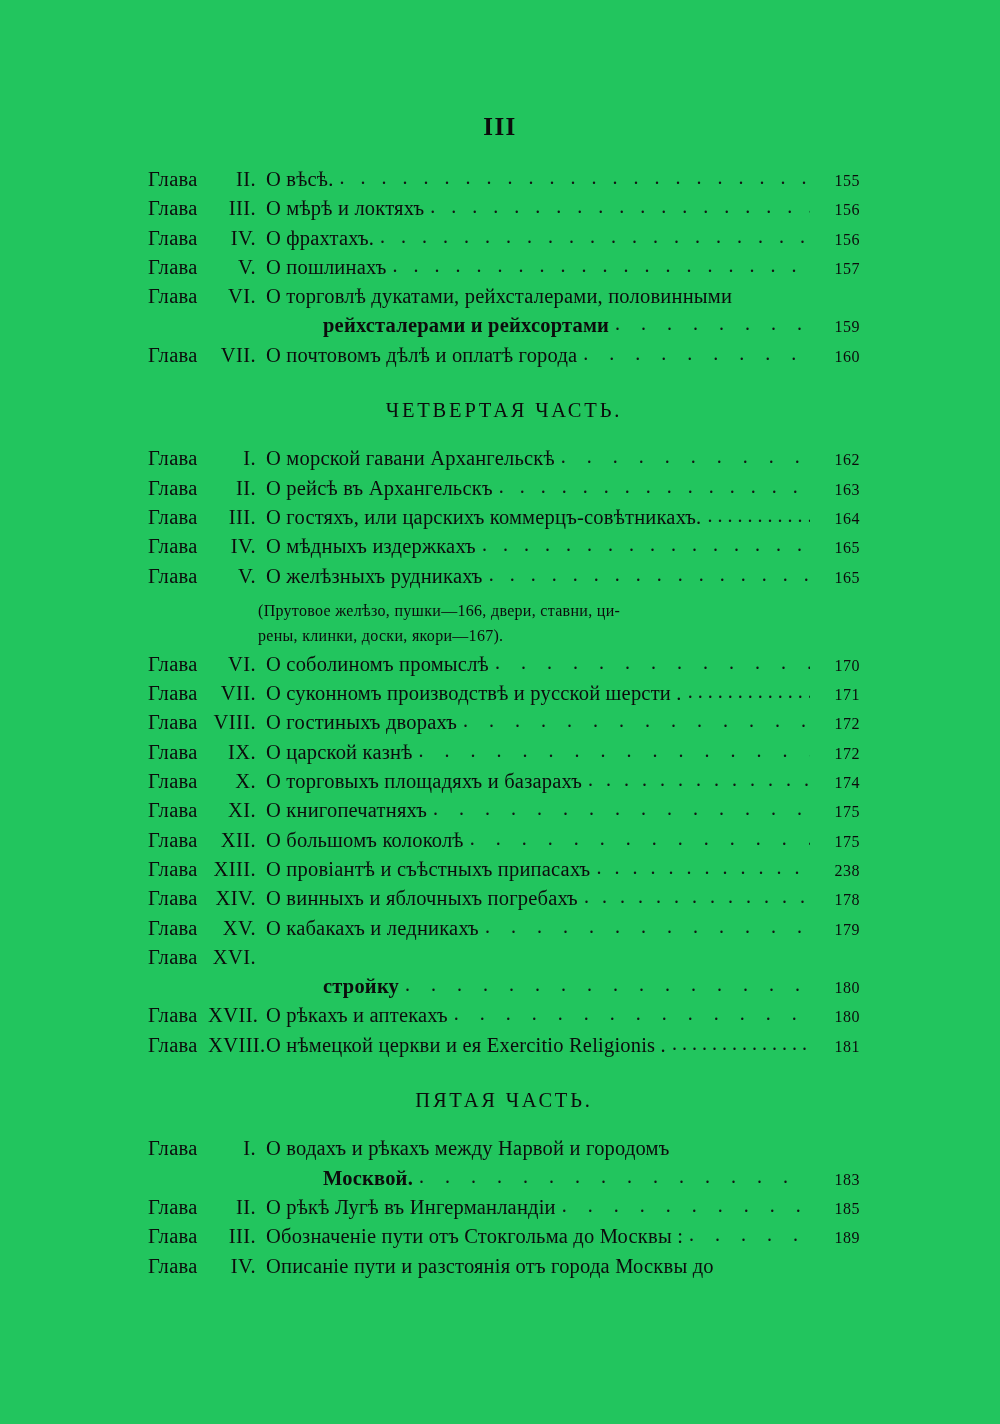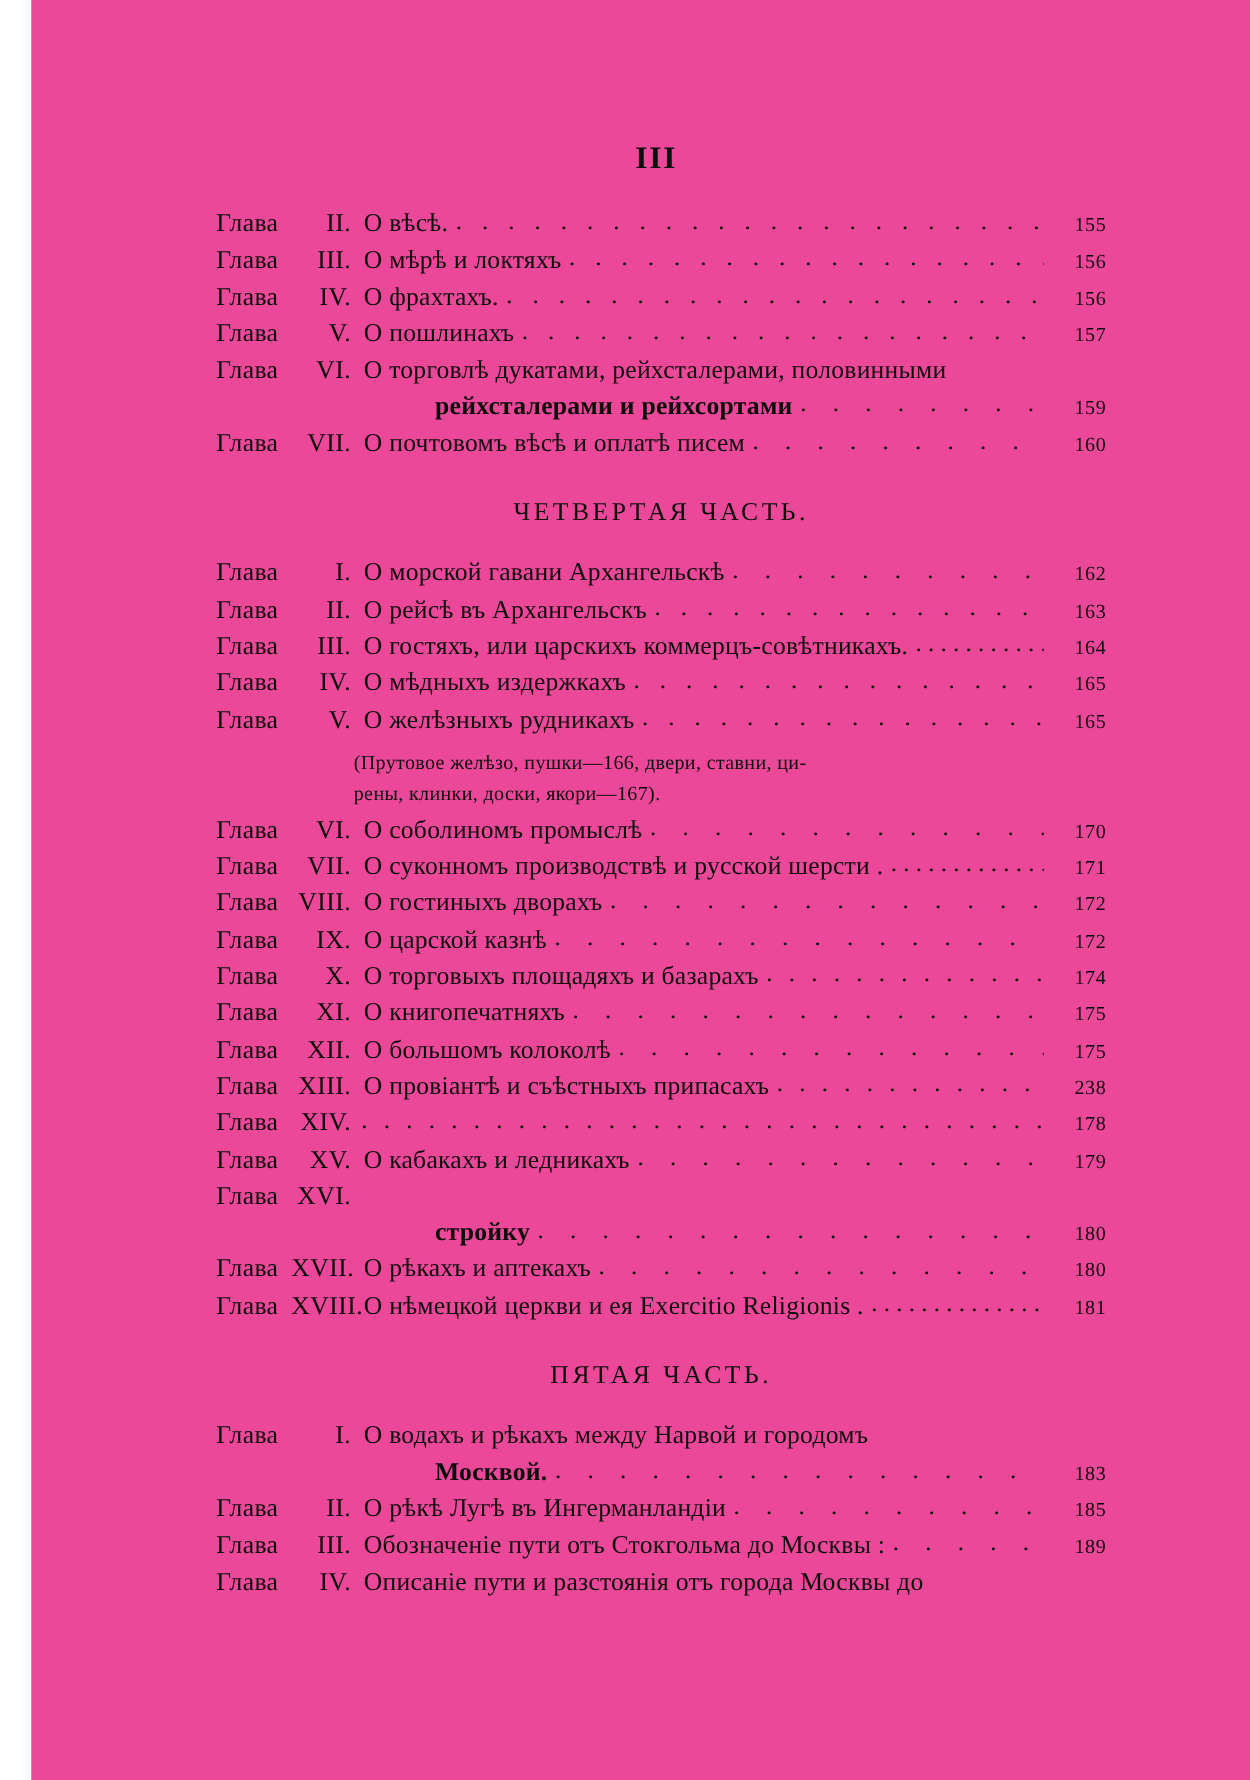--- a/index.html
+++ b/index.html
@@ -13,22 +13,21 @@
     height: 1424px;
     position: relative;
     font-family: "Liberation Serif", "DejaVu Serif", serif;
     color: #0c0c0c;
     overflow: hidden;
   }
 
   .page {
     position: absolute;
     inset: 0;
-    background: #ec4899;
-    margin-left: 25px;
+    background: #22c55e;
   }
 
   
   .folio {
     position: absolute;
     top: 113px;
     left: 0;
     width: 1000px;
     text-align: center;
     font-size: 25px;
@@ -173,21 +172,21 @@
       <div class="entry cont">
         <span class="glava">Глава</span>
         <span class="numeral"></span>
         <span class="title">рейхсталерами и рейхсортами</span>
         <span class="leader wide">. . . . . . . . . . . . . . . . . . . . . . . . . . . . . . . . . . . . . . . .</span>
         <span class="pageno">159</span>
       </div>
       <div class="entry">
         <span class="glava">Глава</span>
         <span class="numeral">VII.</span>
-        <span class="title">О почтовомъ вѣсѣ и оплатѣ писем</span>
+        <span class="title">О почтовомъ дѣлѣ и оплатѣ города</span>
         <span class="leader wide">. . . . . . . . . . . . . . . . . . . . . . . . . . . . . . . . . . . . . . . .</span>
         <span class="pageno">160</span>
       </div>
       <div class="part-heading">ЧЕТВЕРТАЯ ЧАСТЬ.</div>
       <div class="entry">
         <span class="glava">Глава</span>
         <span class="numeral">I.</span>
         <span class="title">О морской гавани Архангельскѣ</span>
         <span class="leader wide">. . . . . . . . . . . . . . . . . . . . . . . . . . . . . . . . . . . . . . . .</span>
         <span class="pageno">162</span>
@@ -273,20 +272,21 @@
       <div class="entry">
         <span class="glava">Глава</span>
         <span class="numeral">XIII.</span>
         <span class="title">О провіантѣ и съѣстныхъ припасахъ</span>
         <span class="leader tight">. . . . . . . . . . . . . . . . . . . . . . . . . . . . . . . . . . . . . . . .</span>
         <span class="pageno">238</span>
       </div>
       <div class="entry">
         <span class="glava">Глава</span>
         <span class="numeral">XIV.</span>
+        <span class="title">О винныхъ и яблочныхъ погребахъ</span>
         <span class="leader tight">. . . . . . . . . . . . . . . . . . . . . . . . . . . . . . . . . . . . . . . .</span>
         <span class="pageno">178</span>
       </div>
       <div class="entry">
         <span class="glava">Глава</span>
         <span class="numeral">XV.</span>
         <span class="title">О кабакахъ и ледникахъ</span>
         <span class="leader wide">. . . . . . . . . . . . . . . . . . . . . . . . . . . . . . . . . . . . . . . .</span>
         <span class="pageno">179</span>
       </div>

